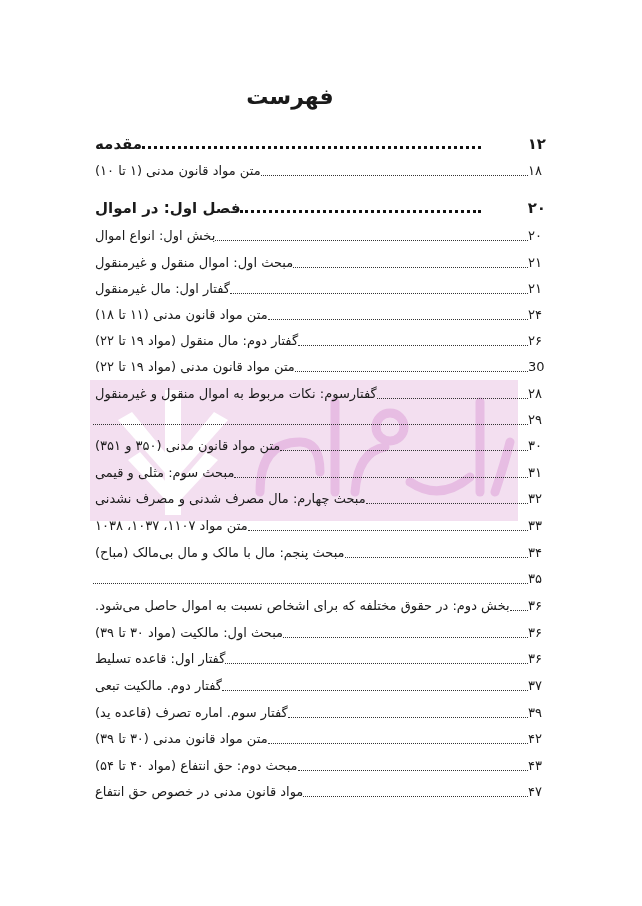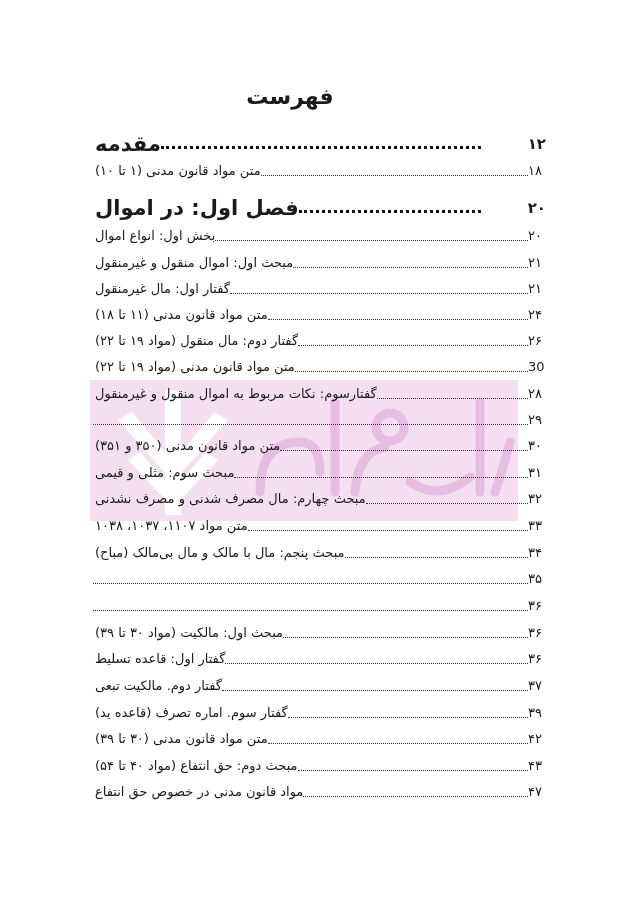--- a/index.html
+++ b/index.html
@@ -10,21 +10,21 @@
   .watermark { position: absolute; left: 90px; top: 380px; width: 428px; height: 141px;
          background: #f3dff0; }
   .wm-tree { position: absolute; left: 28px; top: 10px; width: 110px; height: 125px; }
   .wm-logo { position: absolute; left: 150px; top: 2px; width: 275px; height: 136px; }
   .toc { position: absolute; left: 93px; width: 455px; top: 0; }
   .row { position: absolute; left: 0; width: 455px; height: 24px; display: flex;
          flex-direction: row-reverse; align-items: flex-end; direction: rtl; }
   .row .title { white-space: nowrap; font-size: 13px; line-height: 20px; padding-left: 2px; }
   .row .leader { flex: 1; border-bottom: 1px dotted #333; margin-bottom: 5px; height: 1px; }
   .row .page { white-space: nowrap; font-size: 13px; line-height: 20px; padding-right: 2px; min-width: 18px; text-align: left; }
-  .row.bold .title { font-size: 21px; font-weight: bold; }
+  .row.bold .title { font-size: 15px; font-weight: bold; }
   .row.bold .page { font-size: 15px; font-weight: bold; margin-left: 47px; }
   .row.bold .leader { border-bottom: 3px dotted #111; margin-bottom: 5px; }
   .row { flex-direction: row; }
 </style>
 </head>
 <body>
 
 <div class="watermark">
   <svg class="wm-tree" viewBox="0 0 110 125">
     <g fill="#ffffff">
@@ -130,20 +130,21 @@
       <span class="leader"></span>
       <span class="title" dir="rtl">مبحث پنجم: مال با مالک و مال بی‌مالک (مباح)</span>
     </div>
     <div class="row" style="top: 565px;">
       <span class="page">۳۵</span>
       <span class="leader"></span>
     </div>
     <div class="row" style="top: 592px;">
       <span class="page">۳۶</span>
       <span class="leader"></span>
+      <span class="title" dir="rtl">بخش دوم: در حقوق مختلفه که برای اشخاص نسبت به اموال حاصل می‌شود.</span>
     </div>
     <div class="row" style="top: 619px;">
       <span class="page">۳۶</span>
       <span class="leader"></span>
       <span class="title" dir="rtl">مبحث اول: مالکیت (مواد ۳۰ تا ۳۹)</span>
     </div>
     <div class="row" style="top: 645px;">
       <span class="page">۳۶</span>
       <span class="leader"></span>
       <span class="title" dir="rtl">گفتار اول: قاعده تسلیط</span>

